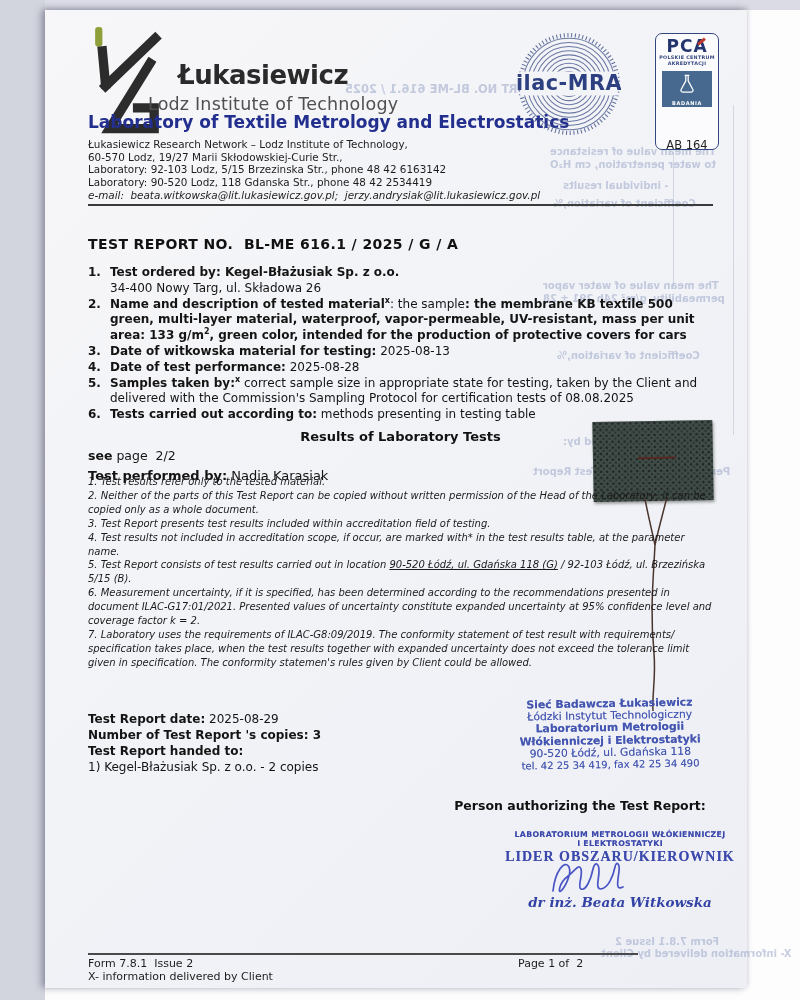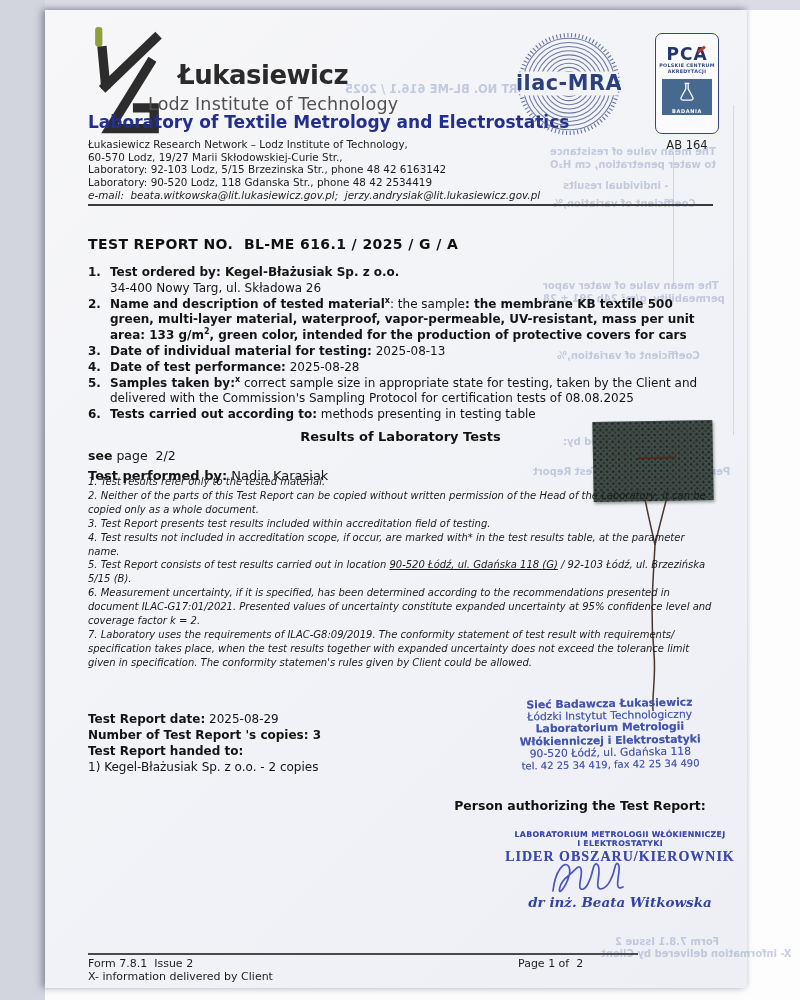--- a/index.html
+++ b/index.html
@@ -18,22 +18,22 @@
   
   .brand{left:104px;top:50px;font-size:26px;font-weight:bold;letter-spacing:-.5px;color:#2a2a2a;margin-left:29px;}
   .brand-sub{left:103px;top:84px;font-size:17.5px;color:#4f4f4f;letter-spacing:.2px;}
   .lab-title{left:43px;top:102px;font-size:17px;font-weight:bold;color:#232f8e;}
   .address{left:43px;top:128px;font-size:10.4px;line-height:12.7px;color:#1d1d1d;}
   .address .em{font-style:italic;}
   .top-rule{left:43px;top:194px;width:625px;height:2px;background:#3b3b3b;}
 
   
   .ilac{left:472px;top:22px;}
-  .pca-box{left:610px;top:23px;width:64px;height:101px;border:1.5px solid #33477e;border-radius:7px;
-    background:#fbfbfd;text-align:center;box-sizing:border-box;padding-top:11px;}
+  .pca-box{left:610px;top:23px;width:64px;height:117px;border:1.5px solid #33477e;border-radius:7px;
+    background:#fbfbfd;text-align:center;box-sizing:border-box;padding-top:3px;}
   .pca-title{font-size:17px;font-weight:bold;color:#22356e;letter-spacing:1px;line-height:18px;position:relative;}
   .pca-red{position:absolute;right:12px;top:3px;width:9px;height:3px;background:#c0392b;transform:rotate(-40deg);}
   .pca-sub{font-size:4.8px;font-weight:bold;color:#33477e;line-height:6px;letter-spacing:.3px;}
   .pca-badge{width:50px;height:36px;background:#47688f;margin:4px auto 0;text-align:center;padding-top:2px;box-sizing:border-box;}
   .pca-badania{font-size:5px;color:#fff;letter-spacing:.6px;font-weight:bold;margin-top:1px;}
   .ab{left:610px;top:128px;width:64px;text-align:center;font-size:11.5px;color:#222;}
 
   
   .doc-title{left:43px;top:226px;width:625px;text-align:left;font-size:14px;font-weight:bold;letter-spacing:.4px;color:#111;}
   .items{left:43px;top:255px;width:628px;font-size:12px;line-height:15.8px;color:#141414;}
@@ -181,21 +181,21 @@
           <span class="b">Test ordered by: Kegel-Błażusiak Sp. z o.o.</span><br>
           <span>34-400 Nowy Targ, ul. Składowa 26</span>
         </div>
       </div>
       <div class="li">
         <span class="num">2.</span>
         <div class="li-body"><span class="b">Name and description of tested material</span><sup class="x">x</sup><span>: the sample</span><span class="b">: the membrane KB textile 500 green, multi-layer material, waterproof, vapor-permeable, UV-resistant, mass per unit area: 133 g/m</span><sup class="x">2</sup><span class="b">, green color, intended for the production of protective covers for cars</span></div>
       </div>
       <div class="li">
         <span class="num">3.</span>
-        <div class="li-body"><span class="b">Date of individual material for testing:</span><span class="pw"> 2025-08-13</span></div>
+        <div class="li-body"><span class="b">Date of witkowska material for testing:</span><span class="pw"> 2025-08-13</span></div>
       </div>
       <div class="li">
         <span class="num">4.</span>
         <div class="li-body"><span class="b">Date of test performance:</span><span class="pw"> 2025-08-28</span></div>
       </div>
       <div class="li">
         <span class="num">5.</span>
         <div class="li-body"><span class="b">Samples taken by:</span><sup class="x">x</sup><span class="pw"> correct sample size in appropriate state for testing, taken by the Client and delivered with the Commission's Sampling Protocol for certification tests of 08.08.2025</span></div>
       </div>
       <div class="li">

